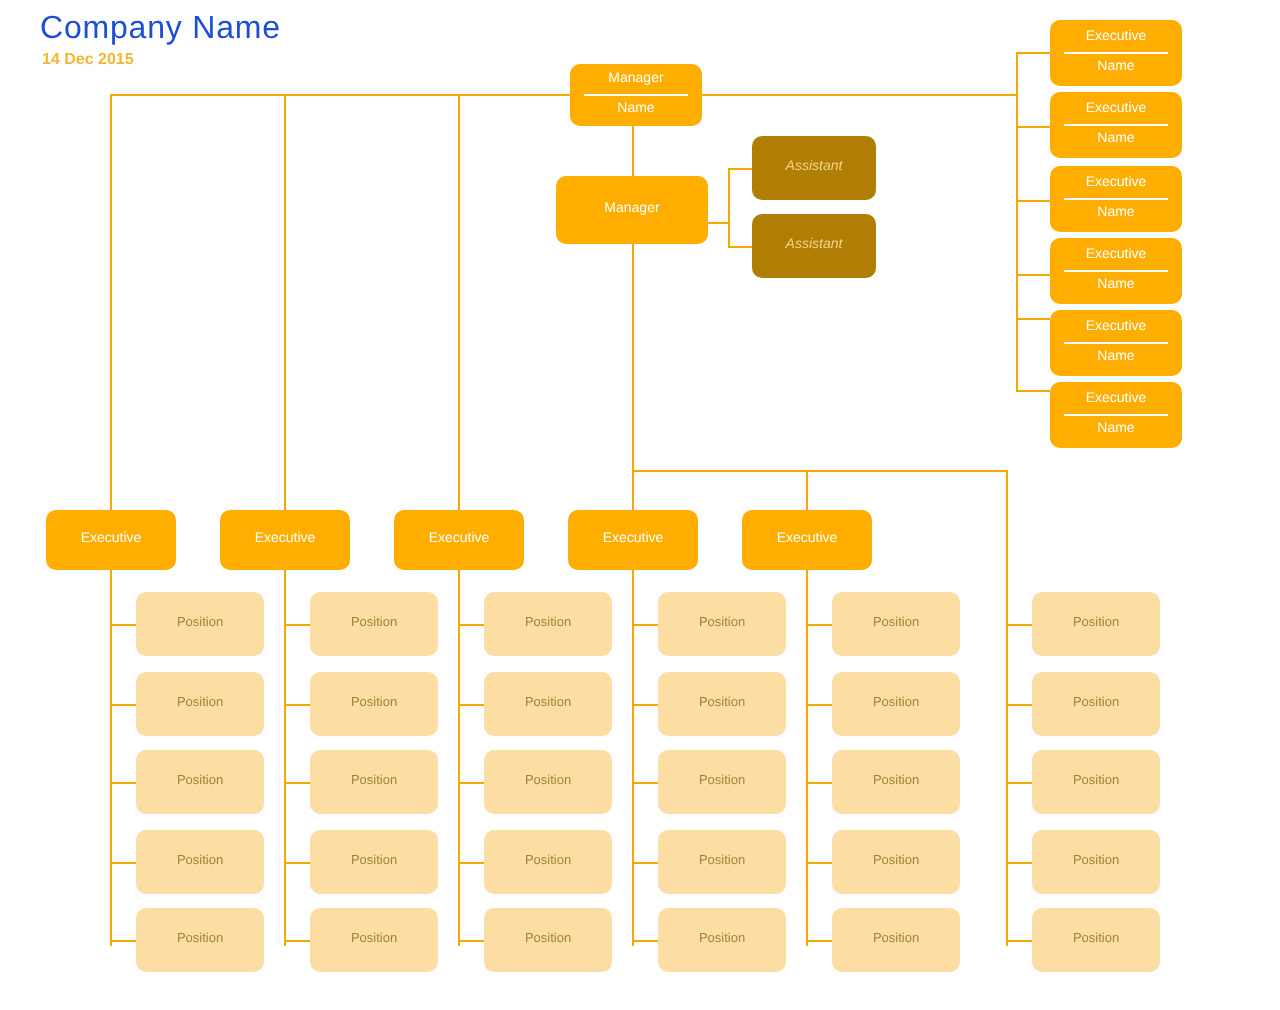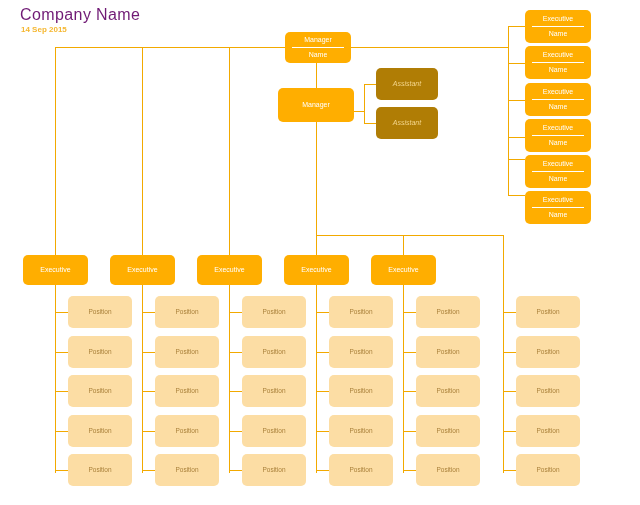--- a/index.html
+++ b/index.html
@@ -20,21 +20,21 @@
     background: #ffffff;
   }
 
   
   .title {
     position: absolute;
     left: 20px;
     top: 6px;
     font-size: 16px;
     letter-spacing: 0.4px;
-    color: #701a75;
+    color: #1d4ed8;
     white-space: nowrap;
   }
   .subtitle {
     position: absolute;
     left: 21px;
     top: 25px;
     font-size: 8px;
     font-weight: bold;
     color: #F5B731;
     white-space: nowrap;
@@ -93,21 +93,21 @@
     color: #A9803A;
     font-size: 6.5px;
   }
 </style>
 </head>
 <body>
 
 <div id="chart">
 
   <div class="title">Company Name</div>
-  <div class="subtitle">14 Sep 2015</div>
+  <div class="subtitle">14 Dec 2015</div>
 
   <div class="line h" style="left:55px; top:47px; width:231px;"></div>
 
   <div class="line h" style="left:351px; top:47px; width:158px;"></div>
 
   <div class="line v" style="left:55px; top:47px; height:208px;"></div>
   <div class="line v" style="left:142px; top:47px; height:208px;"></div>
   <div class="line v" style="left:229px; top:47px; height:208px;"></div>
   <div class="line v" style="left:316px; top:47px; height:208px;"></div>
 

